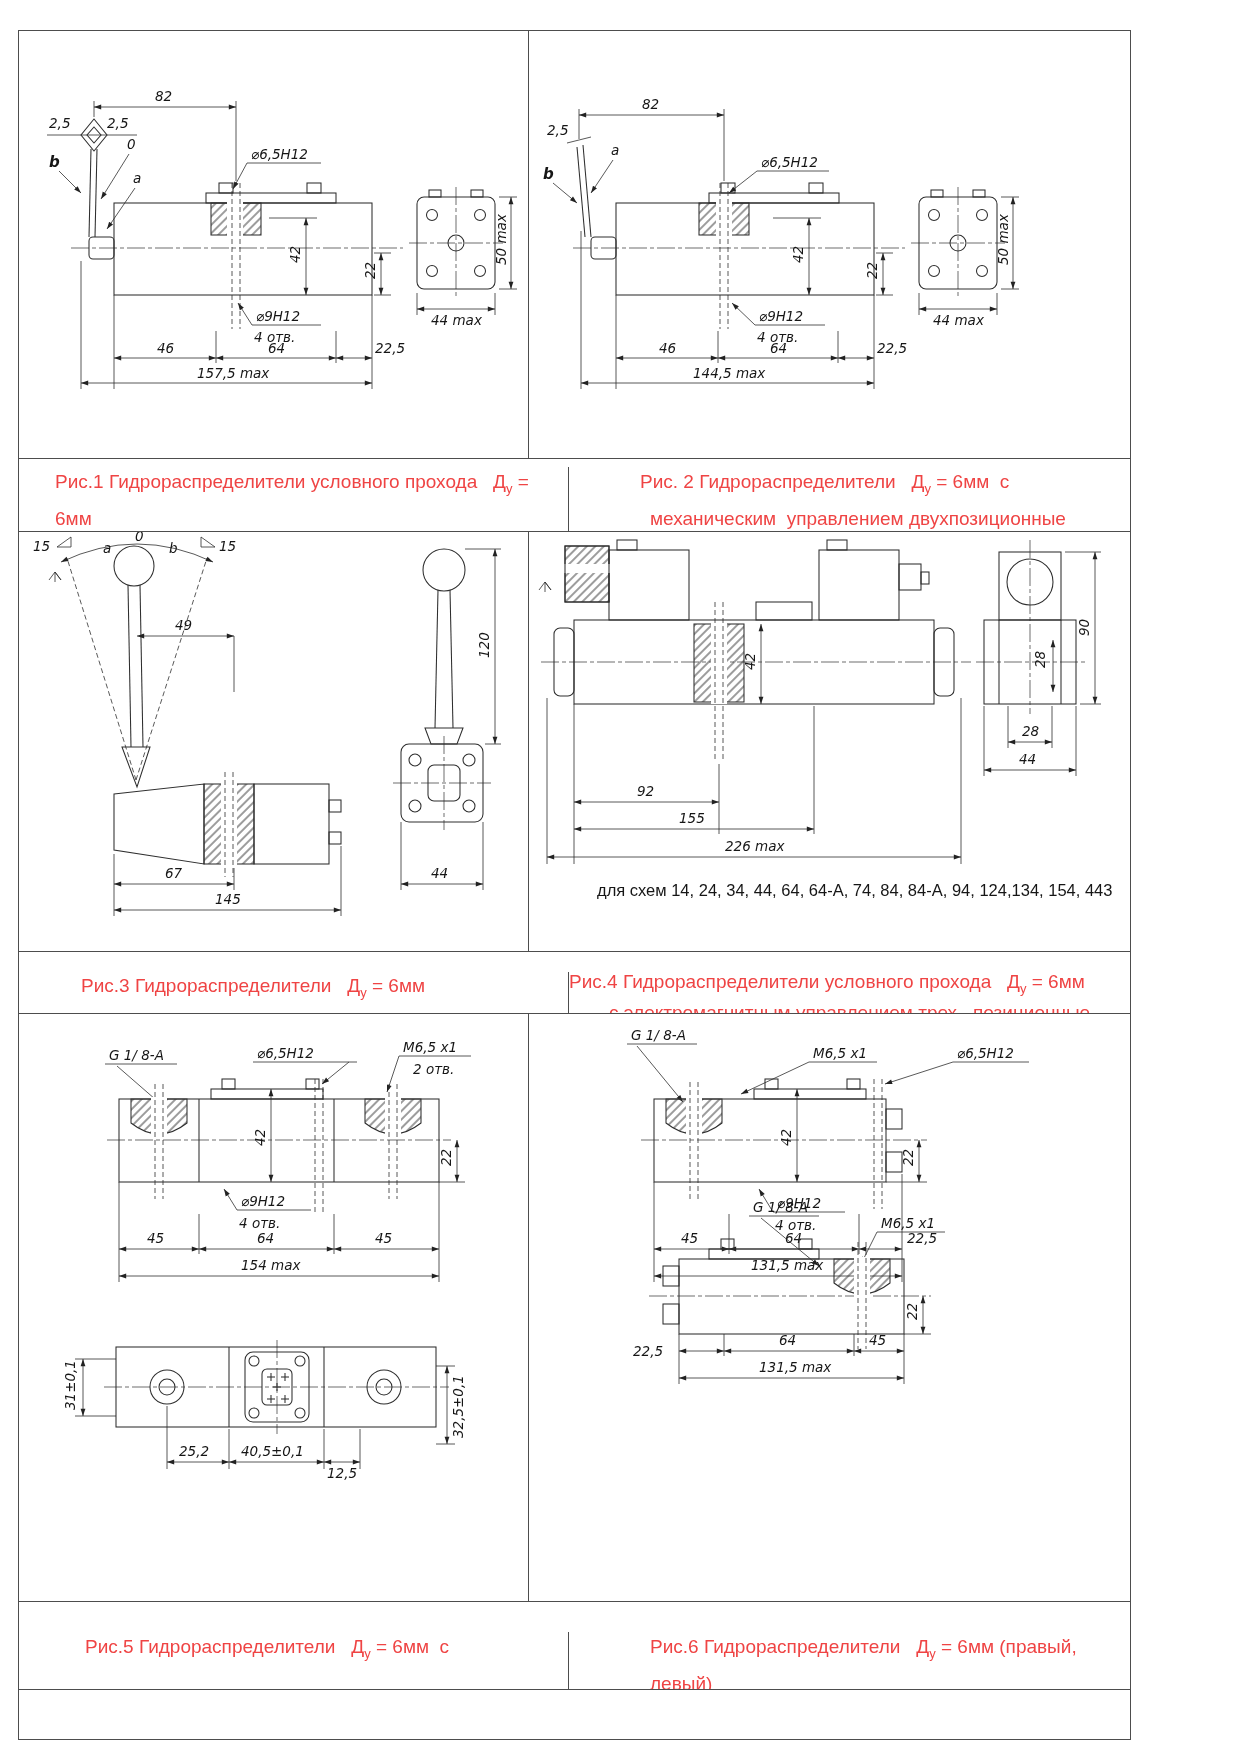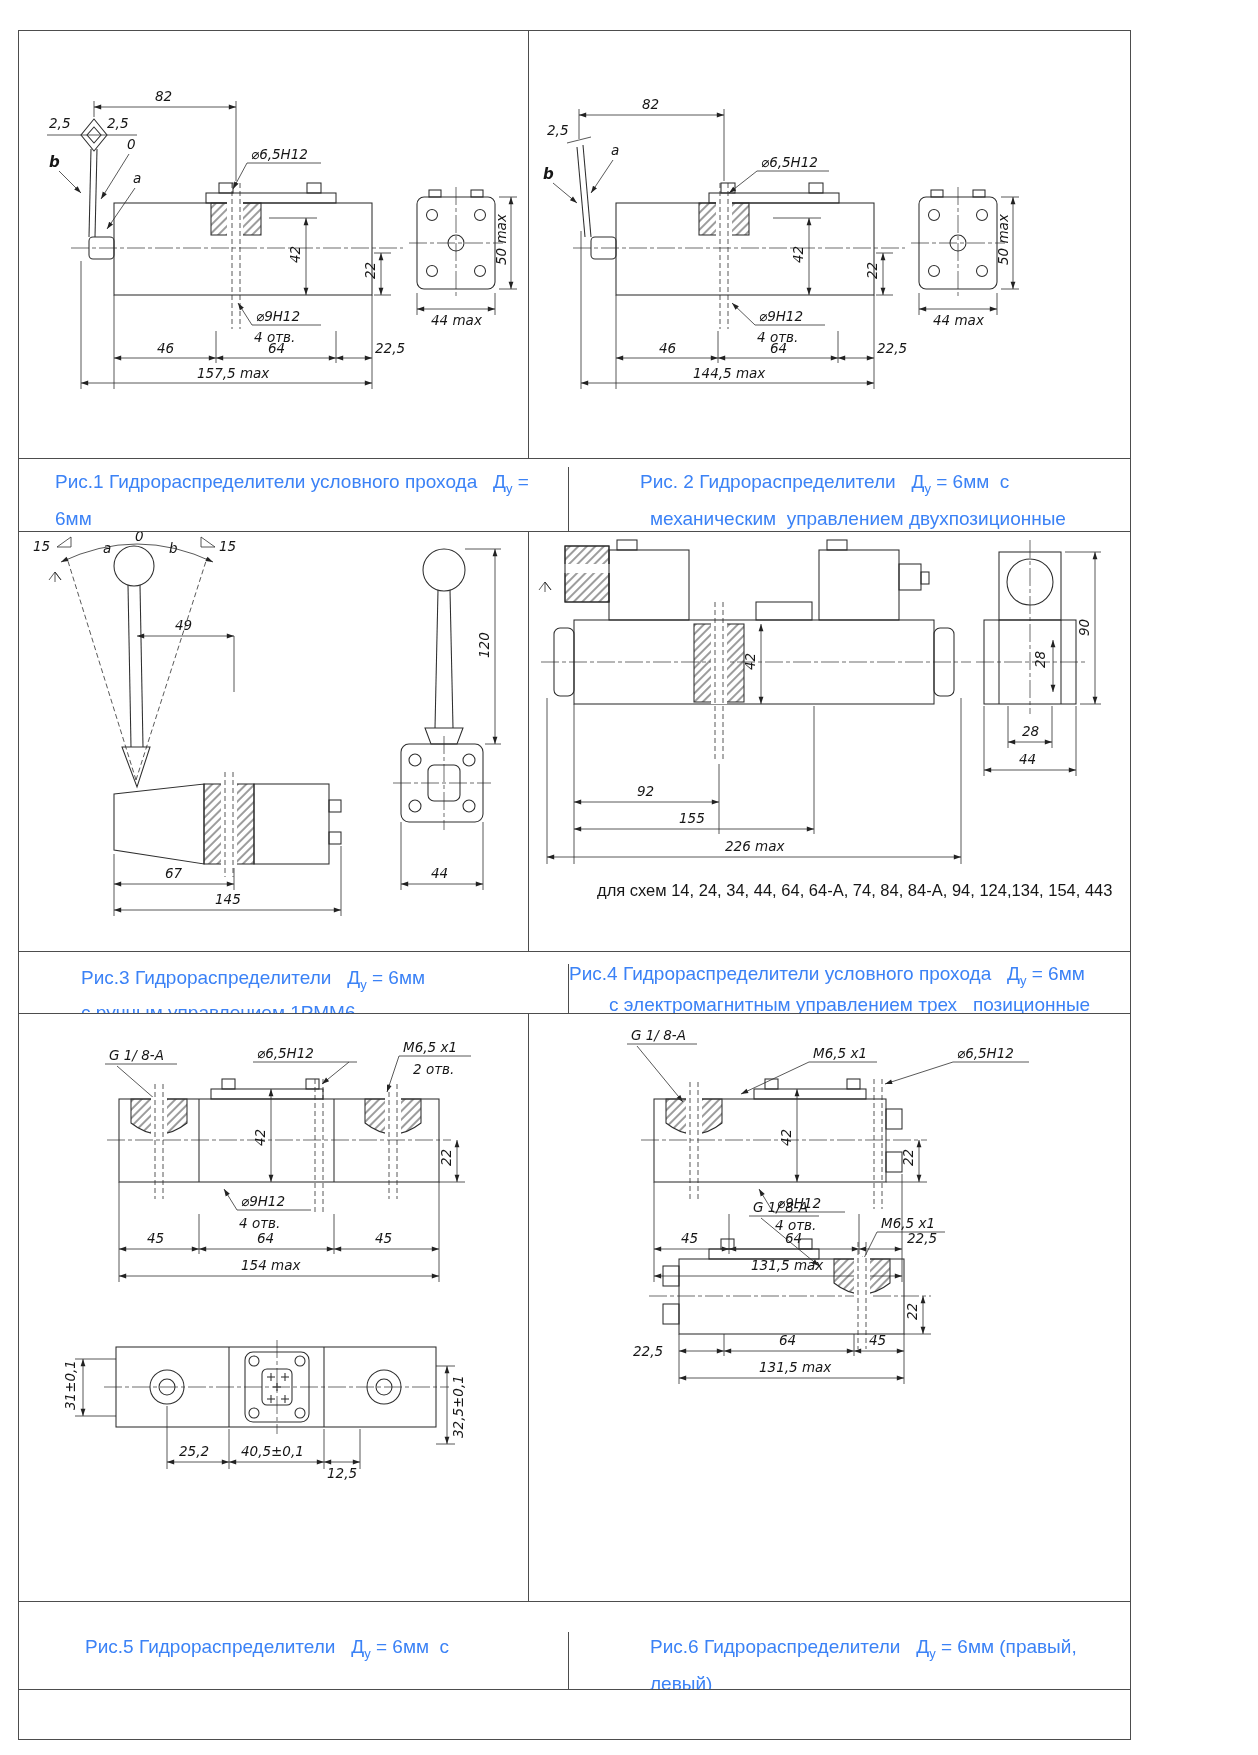--- a/index.html
+++ b/index.html
@@ -6,21 +6,21 @@
 html,body{background:#fff}
 body{width:1258px;height:1755px;position:relative;font-family:"Liberation Sans",sans-serif;color:#111}
 .frame{position:absolute;left:18px;top:30px;width:1113px;height:1710px;border:1px solid #4d4d4d;background:#fff}
 .band{display:flex;border-top:1px solid #4d4d4d;overflow:hidden}
 .band.first{border-top:none}
 .cell-l{border-right:1px solid #4d4d4d}
 .draw .cell-l{width:510px}
 .draw .cell-r{flex:1}
 .cap .cell-l{width:550px}
 .cap .cell-r{flex:1}
-.capline{font-size:19px;line-height:30px;white-space:pre-wrap;color:#3b82f6}
+.capline{font-size:19px;line-height:30px;white-space:pre-wrap;color:#ef4444}
 .capline sub{font-size:13px}
 svg{display:block}
 svg *{fill:none;stroke:#2e2e2e;stroke-width:1.05;stroke-linecap:butt}
 svg .dim{stroke-width:.8}
 svg .cl{stroke-width:.7;stroke-dasharray:18 3 4 3}
 svg .hid{stroke-width:.8;stroke-dasharray:5 3}
 svg text{stroke:none;fill:#161616;font:italic 13.5px "DejaVu Sans",sans-serif}
 svg text.big{font:italic 700 15px "DejaVu Sans",sans-serif}
 svg text.plain{font:normal 16.5px "Liberation Sans",sans-serif}
 </style>
@@ -357,21 +357,21 @@
           <line class="dim" x1="455" y1="174" x2="455" y2="244"></line>
             <line class="dim" x1="547" y1="174" x2="547" y2="244"></line>
           <line class="dim" x1="455" y1="238" x2="547" y2="238" marker-start="url(#a4)" marker-end="url(#a4)"></line>
           <text x="490" y="232">44</text>
         </g>
         <text class="plain" x="68" y="364">для схем 14, 24, 34, 44, 64, 64-А, 74, 84, 84-А, 94, 124,134, 154, 443</text>
       </svg>
     </div>
   </div>
 
-  <div class="band cap" style="height:62px;padding-top:12px">
+  <div class="band cap" style="height:62px;padding-top:20px">
     <div class="cell-l">
       <div class="capline" style="margin-left:62px;line-height:28px"><span>Рис.3 Гидрораспределители   Д</span><sub>у</sub><span> = 6мм</span></div>
       <div class="capline" style="margin-left:62px;line-height:28px">с ручным управлением 1РММ6...</div>
     </div>
     <div class="cell-r">
       <div class="capline" style="line-height:20px"><span>Рис.4 Гидрораспределители условного прохода   Д</span><sub>у</sub><span> = 6мм</span></div>
       <div class="capline" style="margin-left:40px;line-height:28px">с электромагнитным управлением трех   позиционные 1РЕ6...</div>
     </div>
   </div>
 

